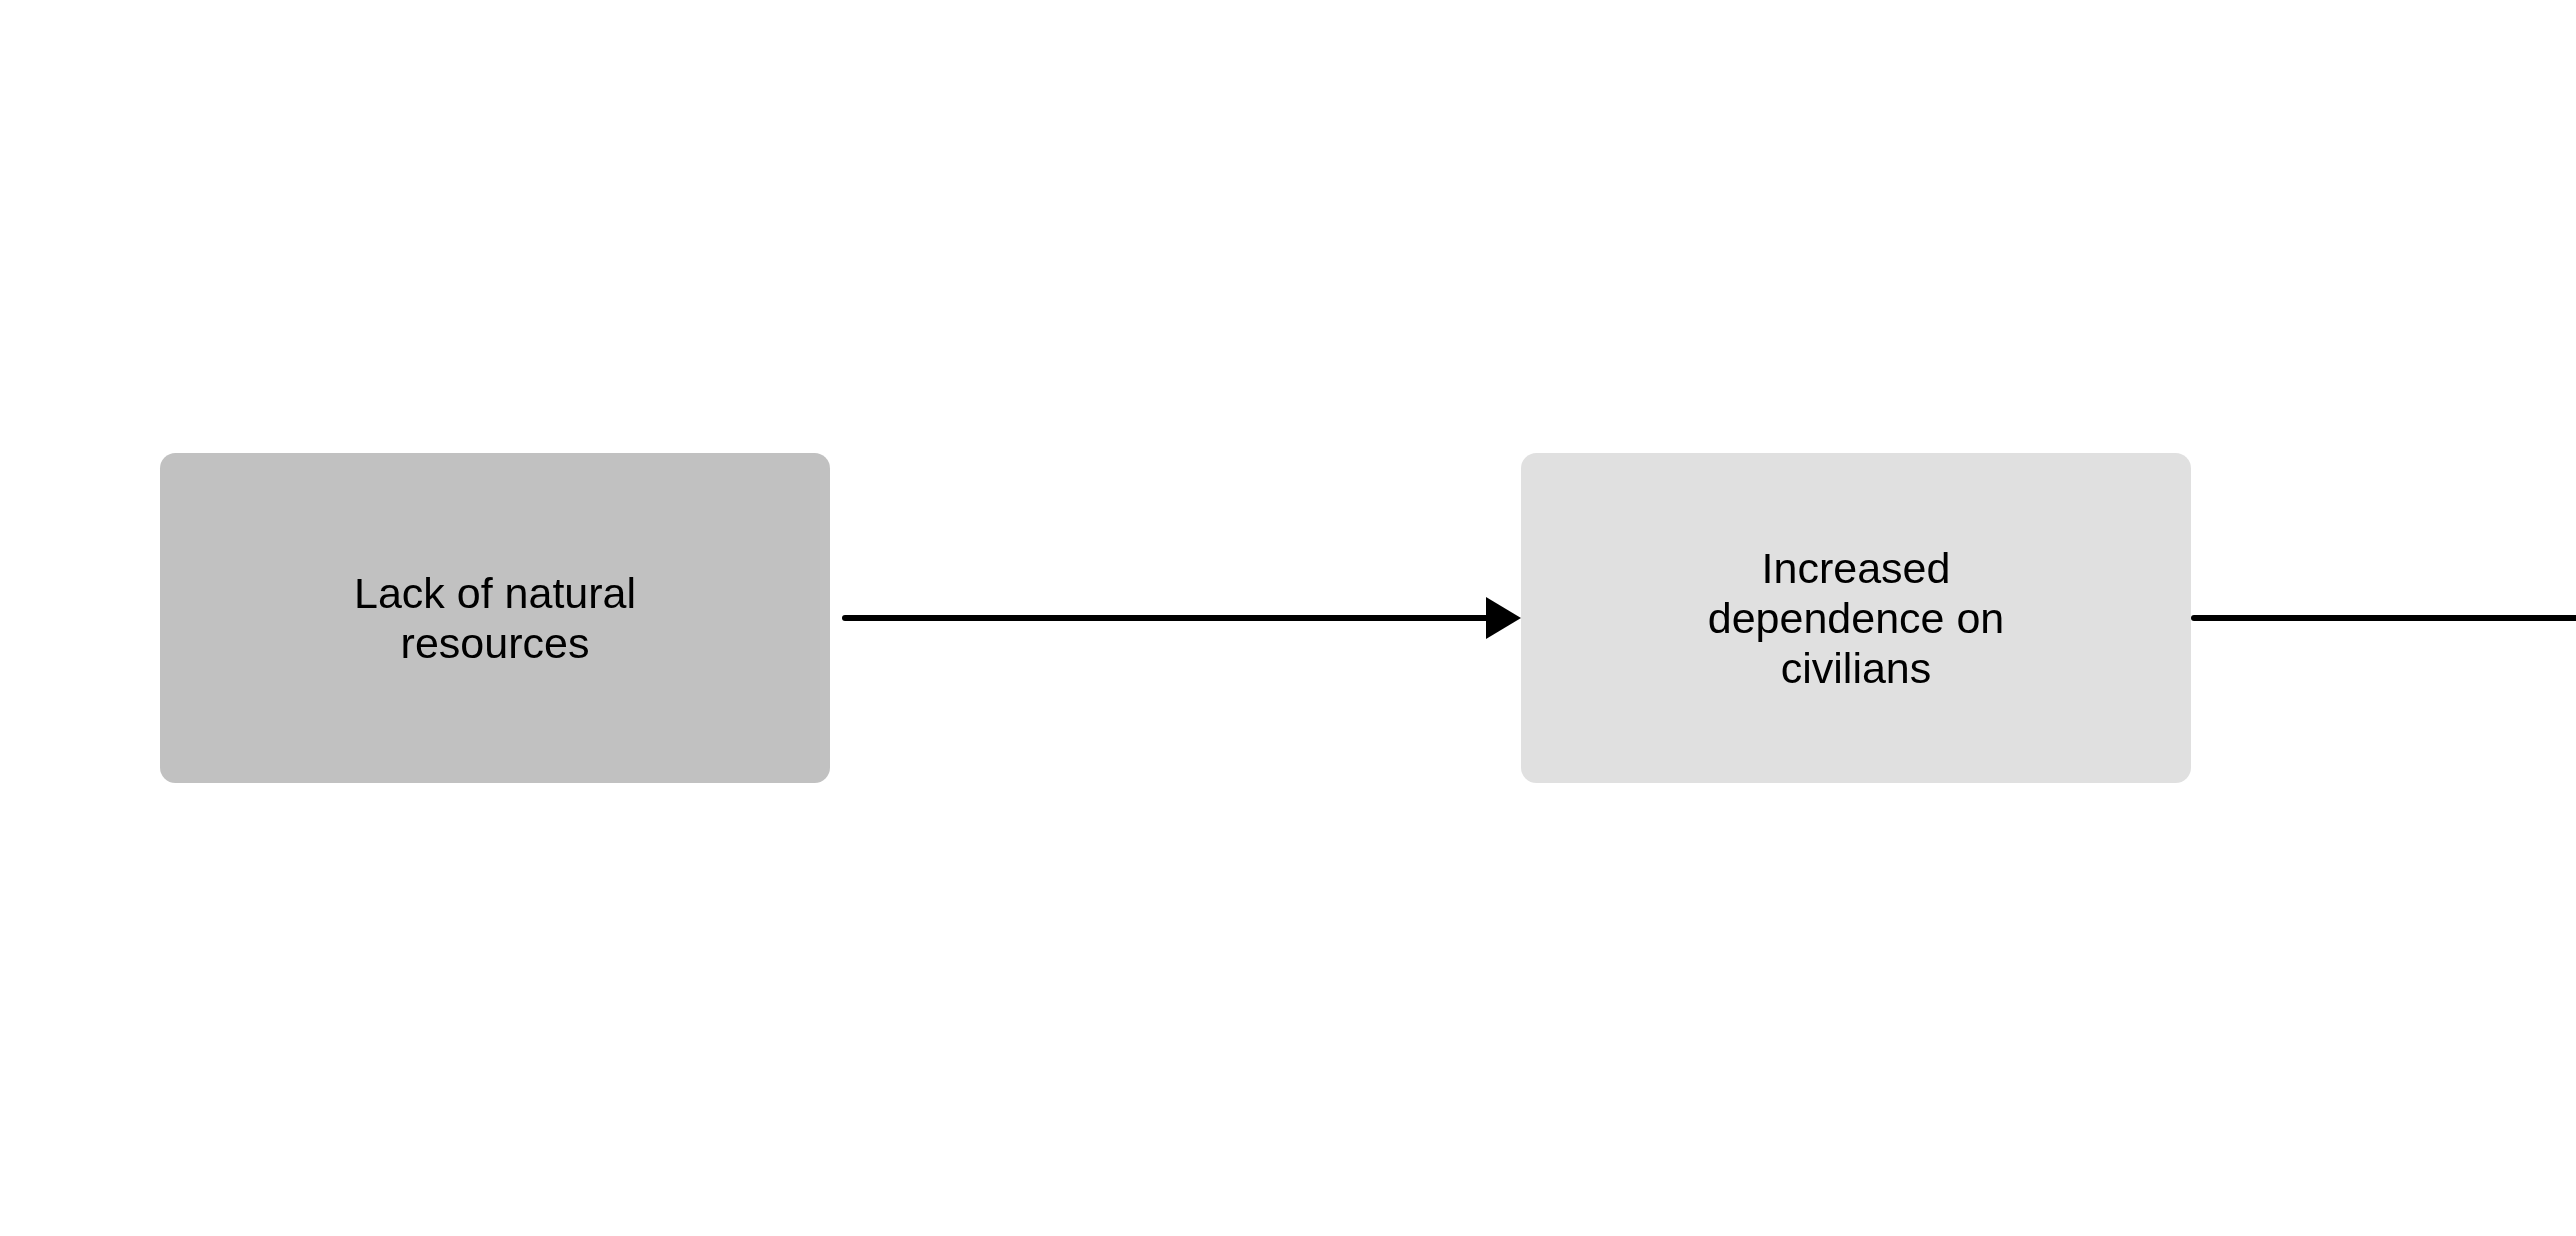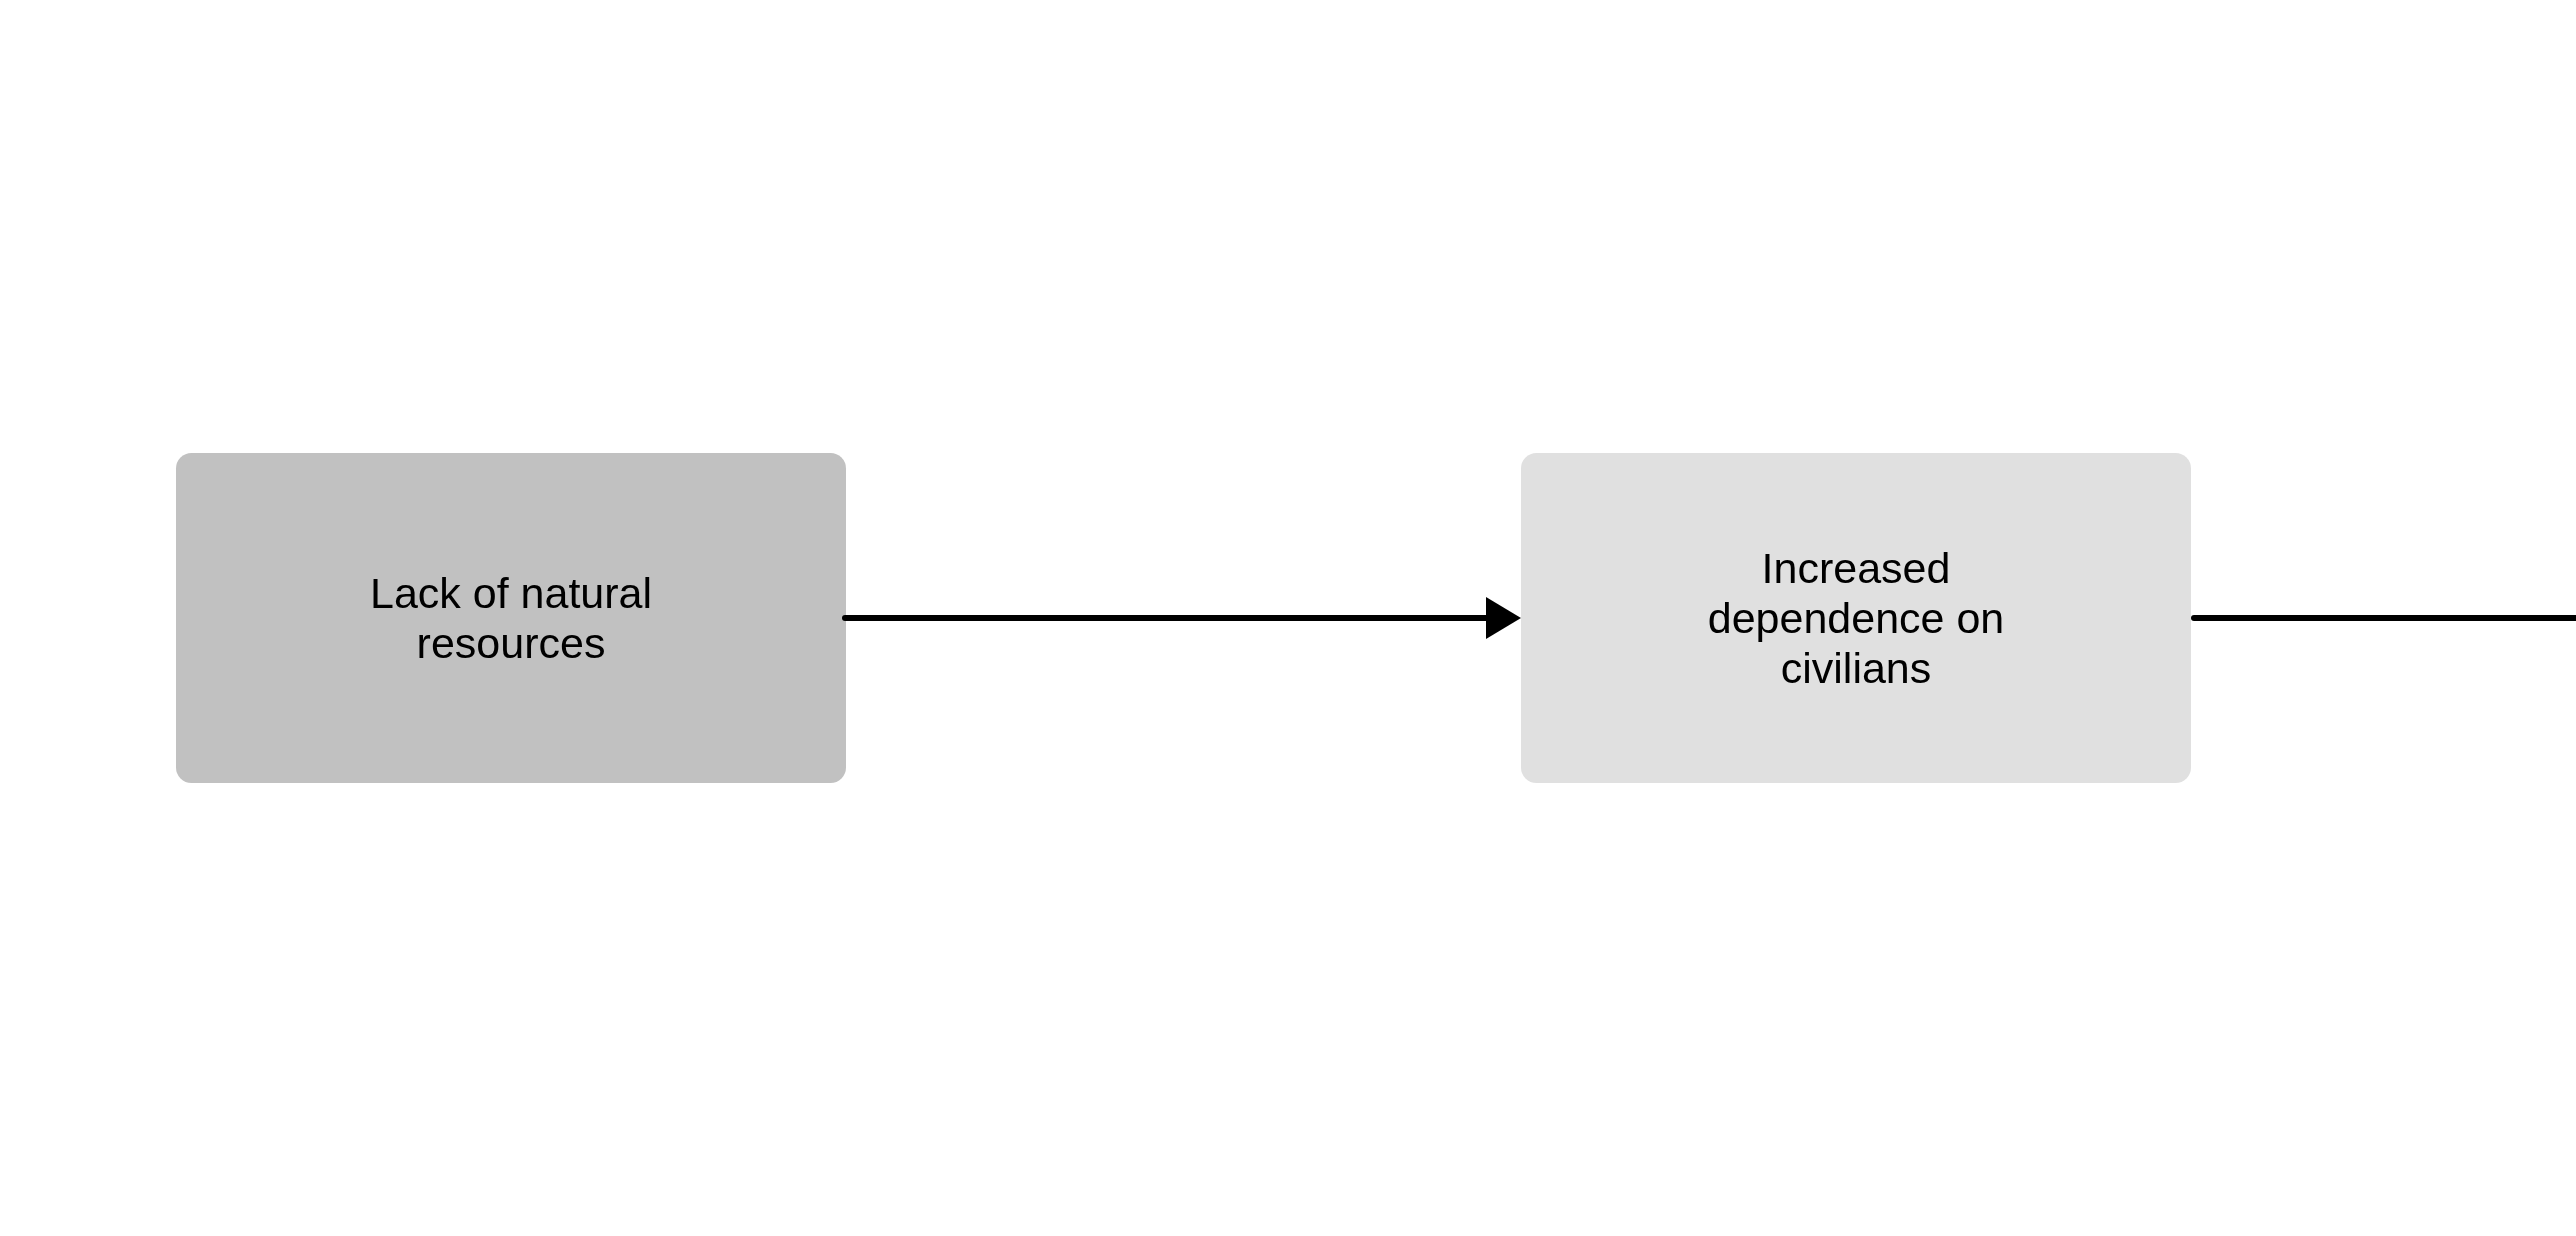--- a/index.html
+++ b/index.html
@@ -30,21 +30,21 @@
     justify-content: center;
     box-sizing: border-box;
   }
   .node-label {
     white-space: pre-line;
     text-align: center;
     font-size: 43px;
     line-height: 1.17;
     color: #000000;
   }
-  #node-1 { left: 176px; }
+  #node-1 { left: 160px; }
   #node-2 { left: 1521px; }
   .arrow-line {
     position: absolute;
     top: 615px;
     height: 6.2px;
     background: #000000;
     border-radius: 3.1px;
   }
   #arrow-line-1 { left: 842px; width: 648px; }
   #arrow-line-2 { left: 2191px; width: 652px; }

